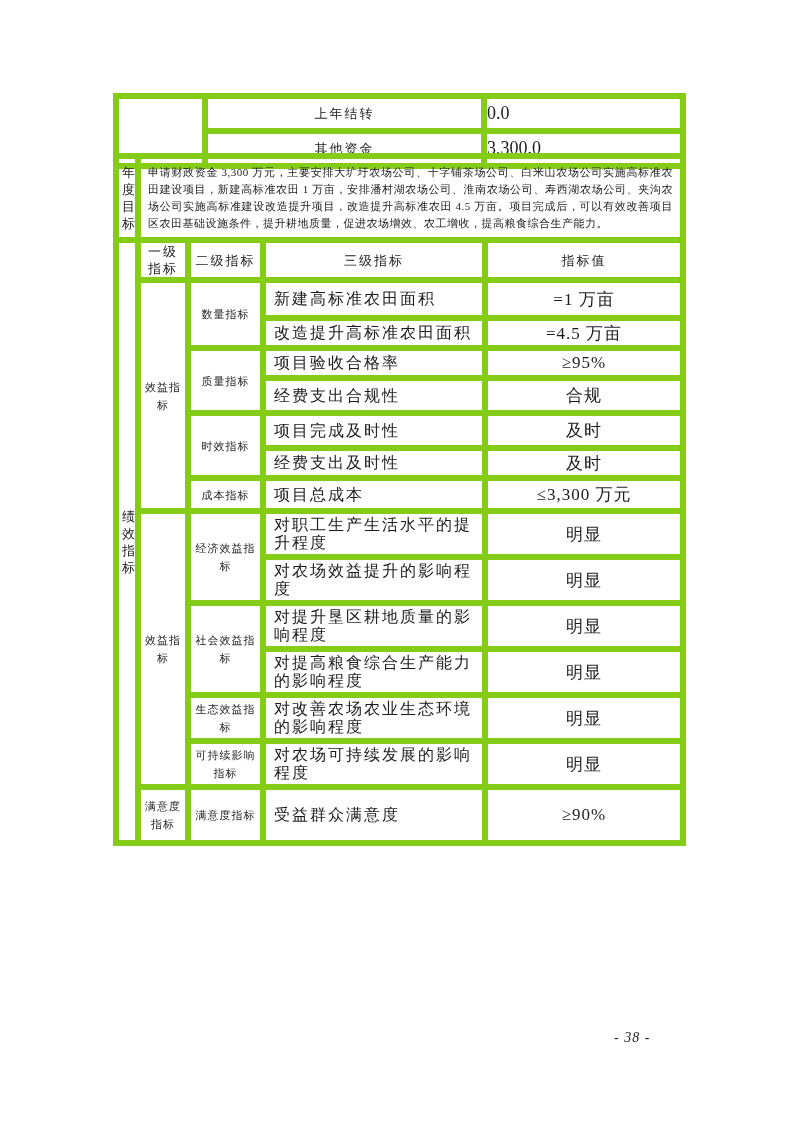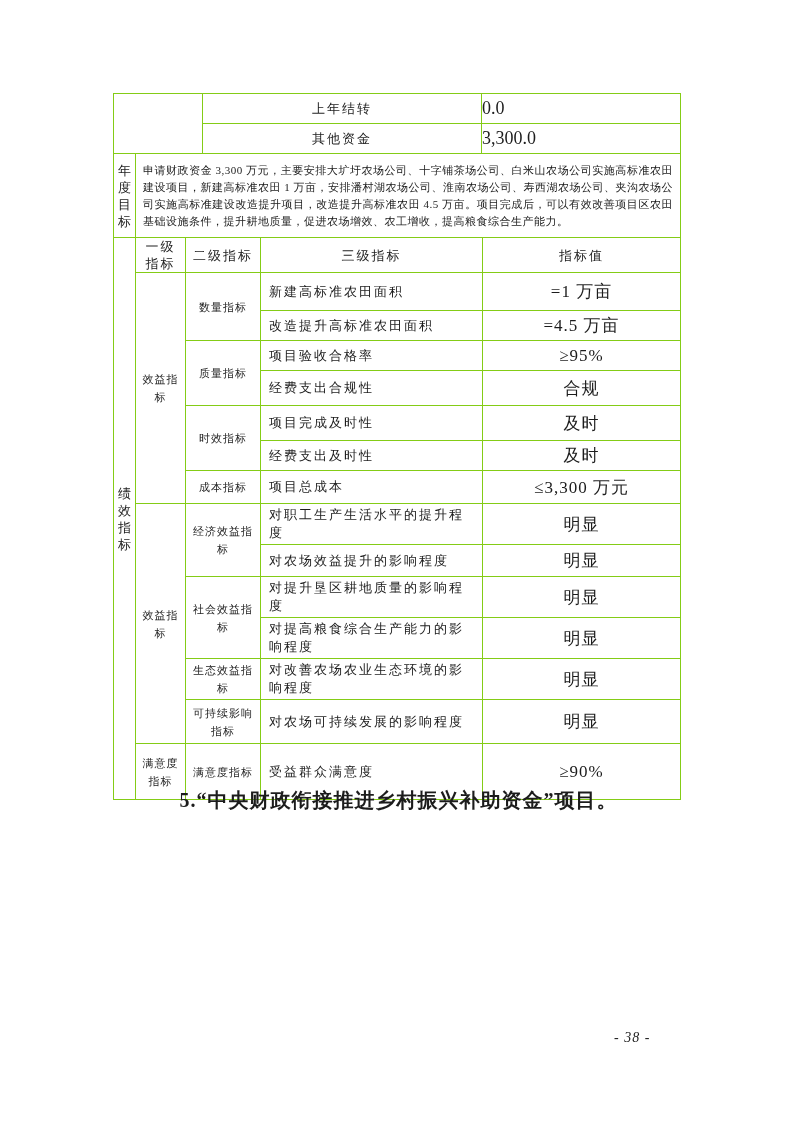--- a/index.html
+++ b/index.html
@@ -5,21 +5,21 @@
   html,body { margin:0; padding:0; background:#ffffff; }
   .page {
     position:relative;
     width:794px; height:1123px;
     background:#ffffff;
     font-family:"Liberation Serif","DejaVu Serif",serif;
     color:#1c1c1c;
     overflow:hidden;
   }
   table { border-collapse:collapse; table-layout:fixed; }
-  td { border:1px solid #84cc16; padding:0; overflow:hidden; vertical-align:middle;margin-left:8px; }
+  td { border:6px solid #84cc16; padding:0; overflow:hidden; vertical-align:middle;margin-left:8px; }
 
   
   .t1 { position:absolute; left:113px; top:93px; width:567px; }
   .t1 td { height:29px; }
   .t1 .lbl { text-align:center; font-size:13px; letter-spacing:2px; }
   .t1 .val { text-align:left; padding-right:7px; font-size:18px; }
 
   
   .t2 { position:absolute; left:113px; top:153px; width:567px; }
   .vlabel {
@@ -29,21 +29,21 @@
   .goal-text {
     font-size:11px; line-height:17px; text-align:justify;
     padding:2px 7px; letter-spacing:0.5px;
   }
   .hdr  { text-align:center; font-size:13px; letter-spacing:2px; line-height:17px; word-break:break-all; padding:0 4px; }
   .l1cell, .l2cell {
     text-align:center; font-size:11px; letter-spacing:1px;
     line-height:18px; word-break:break-all; padding:0 4px;
   }
   .l3cell {
-    text-align:left; font-size:13px; letter-spacing:2px;
+    text-align:left; font-size:16px; letter-spacing:2px;
     line-height:18px; padding:2px 8px;
   }
   .valcell { text-align:center; font-size:17px; letter-spacing:1px; }
 
   
   .heading {
     position:absolute; left:100px; width:597px; top:786px;
     font-size:20px; font-weight:bold; text-align:center;
     letter-spacing:1px; line-height:28px; white-space:nowrap;
   }
@@ -165,16 +165,15 @@
     </tr>
     <tr style="height:56px">
       <td class="l1cell">满意度指标</td>
       <td class="l2cell">满意度指标</td>
       <td class="l3cell">受益群众满意度</td>
       <td class="valcell">≥90%</td>
     </tr>
   </tbody>
     </table>
 
-  <div class="heading">5.“中央财政衔接推进乡村振兴补助资金”项目。</div>
   <div class="pagenum">- 38 -</div>
 
 </div>
 
 </body></html>

